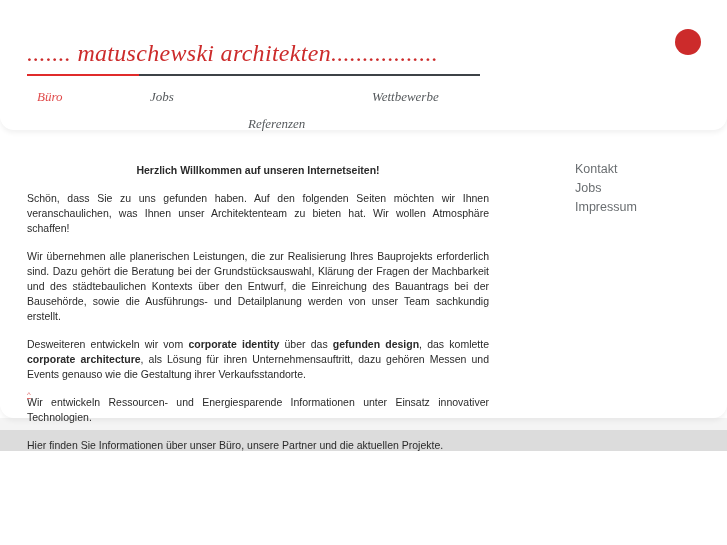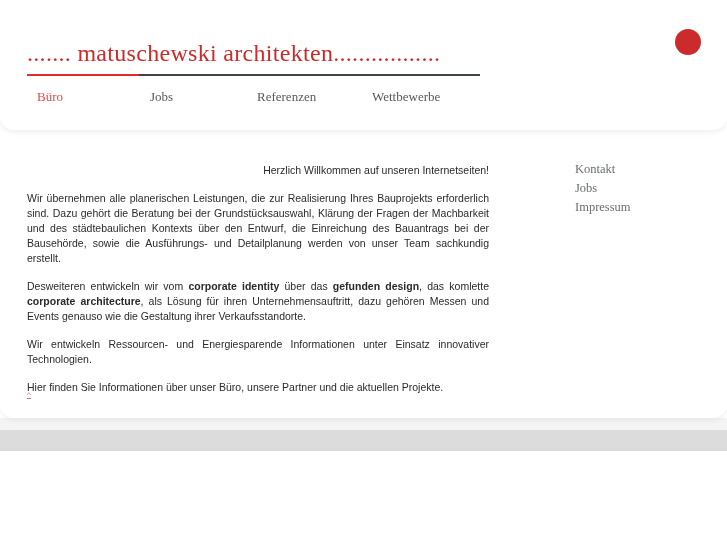--- a/index.html
+++ b/index.html
@@ -28,20 +28,21 @@
     position: absolute;
     left: 0;
     top: 0;
     width: 727px;
     height: 130px;
     background: #ffffff;
     border-bottom-left-radius: 14px;
     border-bottom-right-radius: 14px;
     box-shadow: 0 3px 5px rgba(0,0,0,0.055);
     z-index: 5;
+    font-style: italic;
   }
 
   .site-title {
     position: absolute;
     left: 27px;
     top: 39px;
     font-family: "Liberation Serif", serif;
     font-size: 24px;
     line-height: 28px;
     color: #cc2b2b;
@@ -81,21 +82,21 @@
     line-height: 16px;
     color: #55595c;
     white-space: nowrap;
     cursor: pointer;
     text-decoration: none;
     text-align: right;
   }
   .nav-item.active { color: #e04a4a; }
   .nav-pos-0 { left: 10px; }
   .nav-pos-1 { left: 123px; }
-  .nav-pos-2 { left: 230px; }
+  .nav-pos-2 { left: 221px; margin-top: 27px; }
   .nav-pos-3 { left: 345px; }
 
   
   .logo-dot {
     position: absolute;
     left: 675px;
     top: 29px;
     width: 26px;
     height: 26px;
     border-radius: 50%;
@@ -125,33 +126,33 @@
   }
 
   .body-col p {
     margin: 0 0 13px 0;
     font-family: "Liberation Sans", sans-serif;
     font-size: 10.5px;
     line-height: 15px;
     color: #2a2a2a;
     text-align: justify;
   }
-  .body-col p.lead { text-align: right; }
+  .body-col p.lead { text-align: center; font-weight: bold; }
   .body-col b { font-weight: bold; }
 
   
   .side-links {
     position: absolute;
     left: 575px;
     top: 30px;
     width: 140px;
   }
   .side-link {
     display: block;
-    font-family: Liberation Serif, serif;
+    font-family: Liberation Sans, sans-serif;
     font-size: 12.5px;
     line-height: 19px;
     color: #6a6e71;
     text-decoration: none;
     margin-bottom: 0px;
     cursor: pointer;
     white-space: nowrap;
   }
 
   
@@ -219,20 +220,21 @@
   </div>
 
   <div class="logo-dot"></div>
 
   <div class="content-panel">
 
     <div class="body-col">
 
       <p class="lead">Herzlich Willkommen auf unseren Internetseiten!</p>
 
+      <p>Schön, dass Sie zu uns gefunden haben. Auf den folgenden Seiten möchten wir Ihnen veranschaulichen, was Ihnen unser Architektenteam zu bieten hat. Wir wollen Atmosphäre schaffen!</p>
 
       <p>Wir übernehmen alle planerischen Leistungen, die zur Realisierung Ihres Bauprojekts erforderlich sind. Dazu gehört die Beratung bei der Grundstücksauswahl, Klärung der Fragen der Machbarkeit und des städtebaulichen Kontexts über den Entwurf, die Einreichung des Bauantrags bei der Bausehörde, sowie die Ausführungs- und Detailplanung werden von unser Team sachkundig erstellt.</p>
 
       <p>
         <span>Desweiteren entwickeln wir vom </span><b>corporate identity</b><span> über das </span><b>gefunden design</b><span>, das komlette </span><b>corporate architecture</b><span>, als Lösung für ihren Unternehmensauftritt, dazu gehören Messen und Events genauso wie die Gestaltung ihrer Verkaufsstandorte.</span>
       </p>
 
       <p>Wir entwickeln Ressourcen- und Energiesparende Informationen unter Einsatz innovativer Technologien.</p>
 
       <p>Hier finden Sie Informationen über unser Büro, unsere Partner und die aktuellen Projekte.</p>

